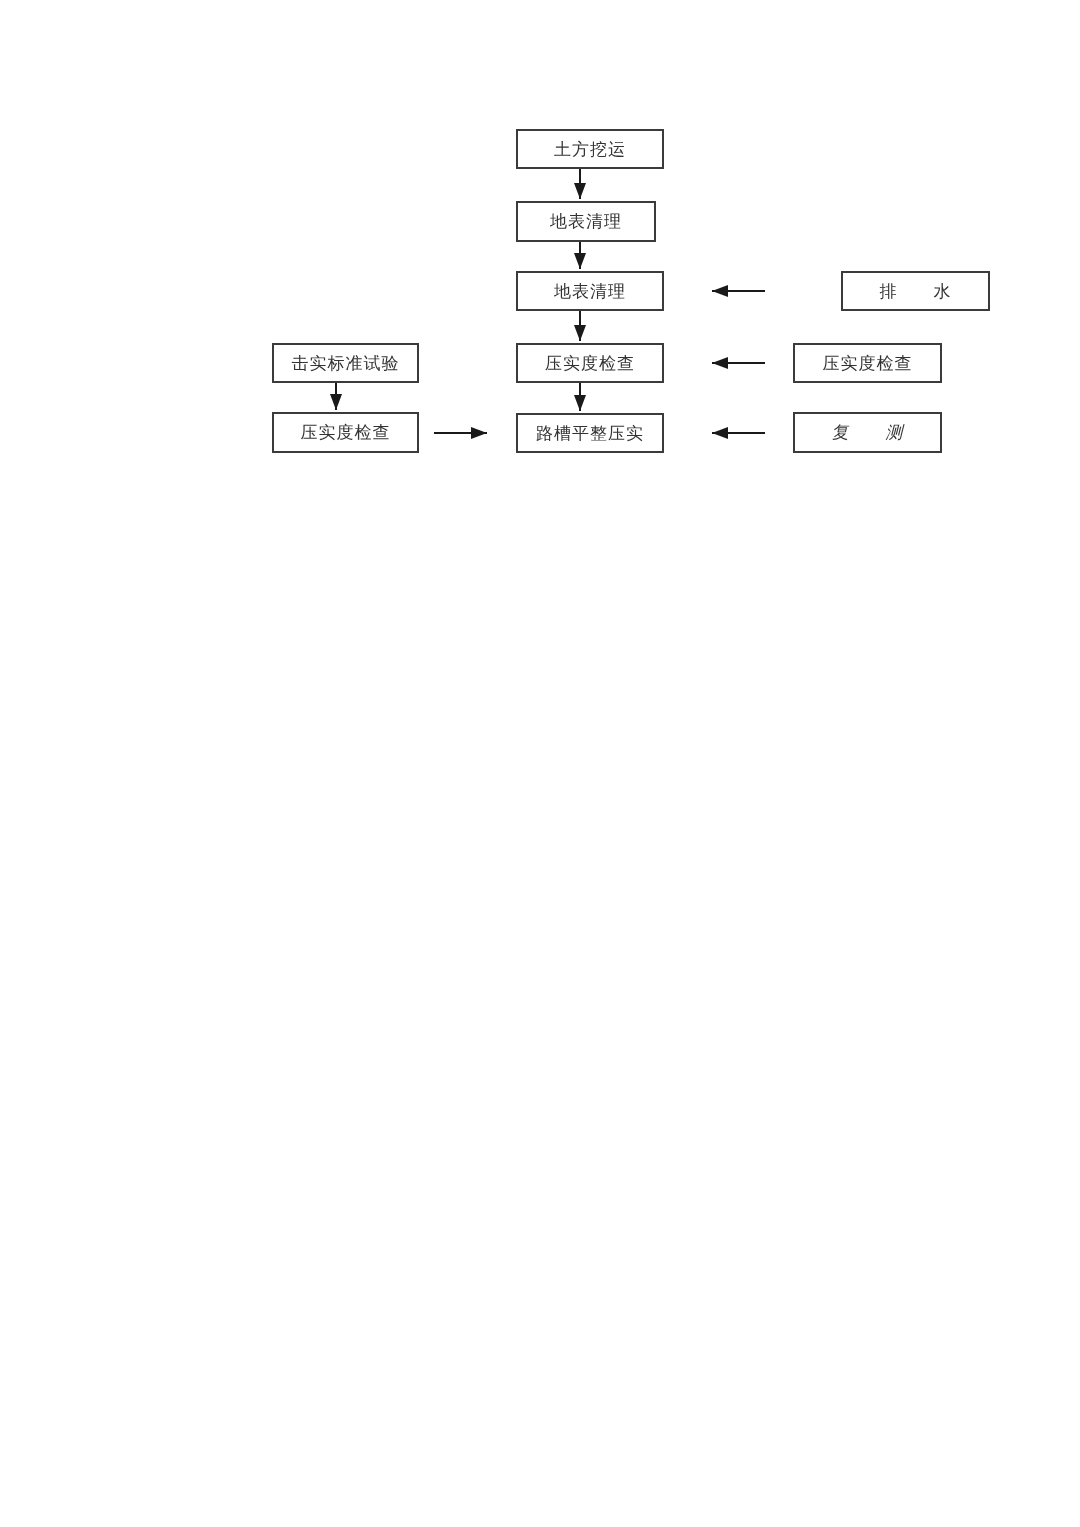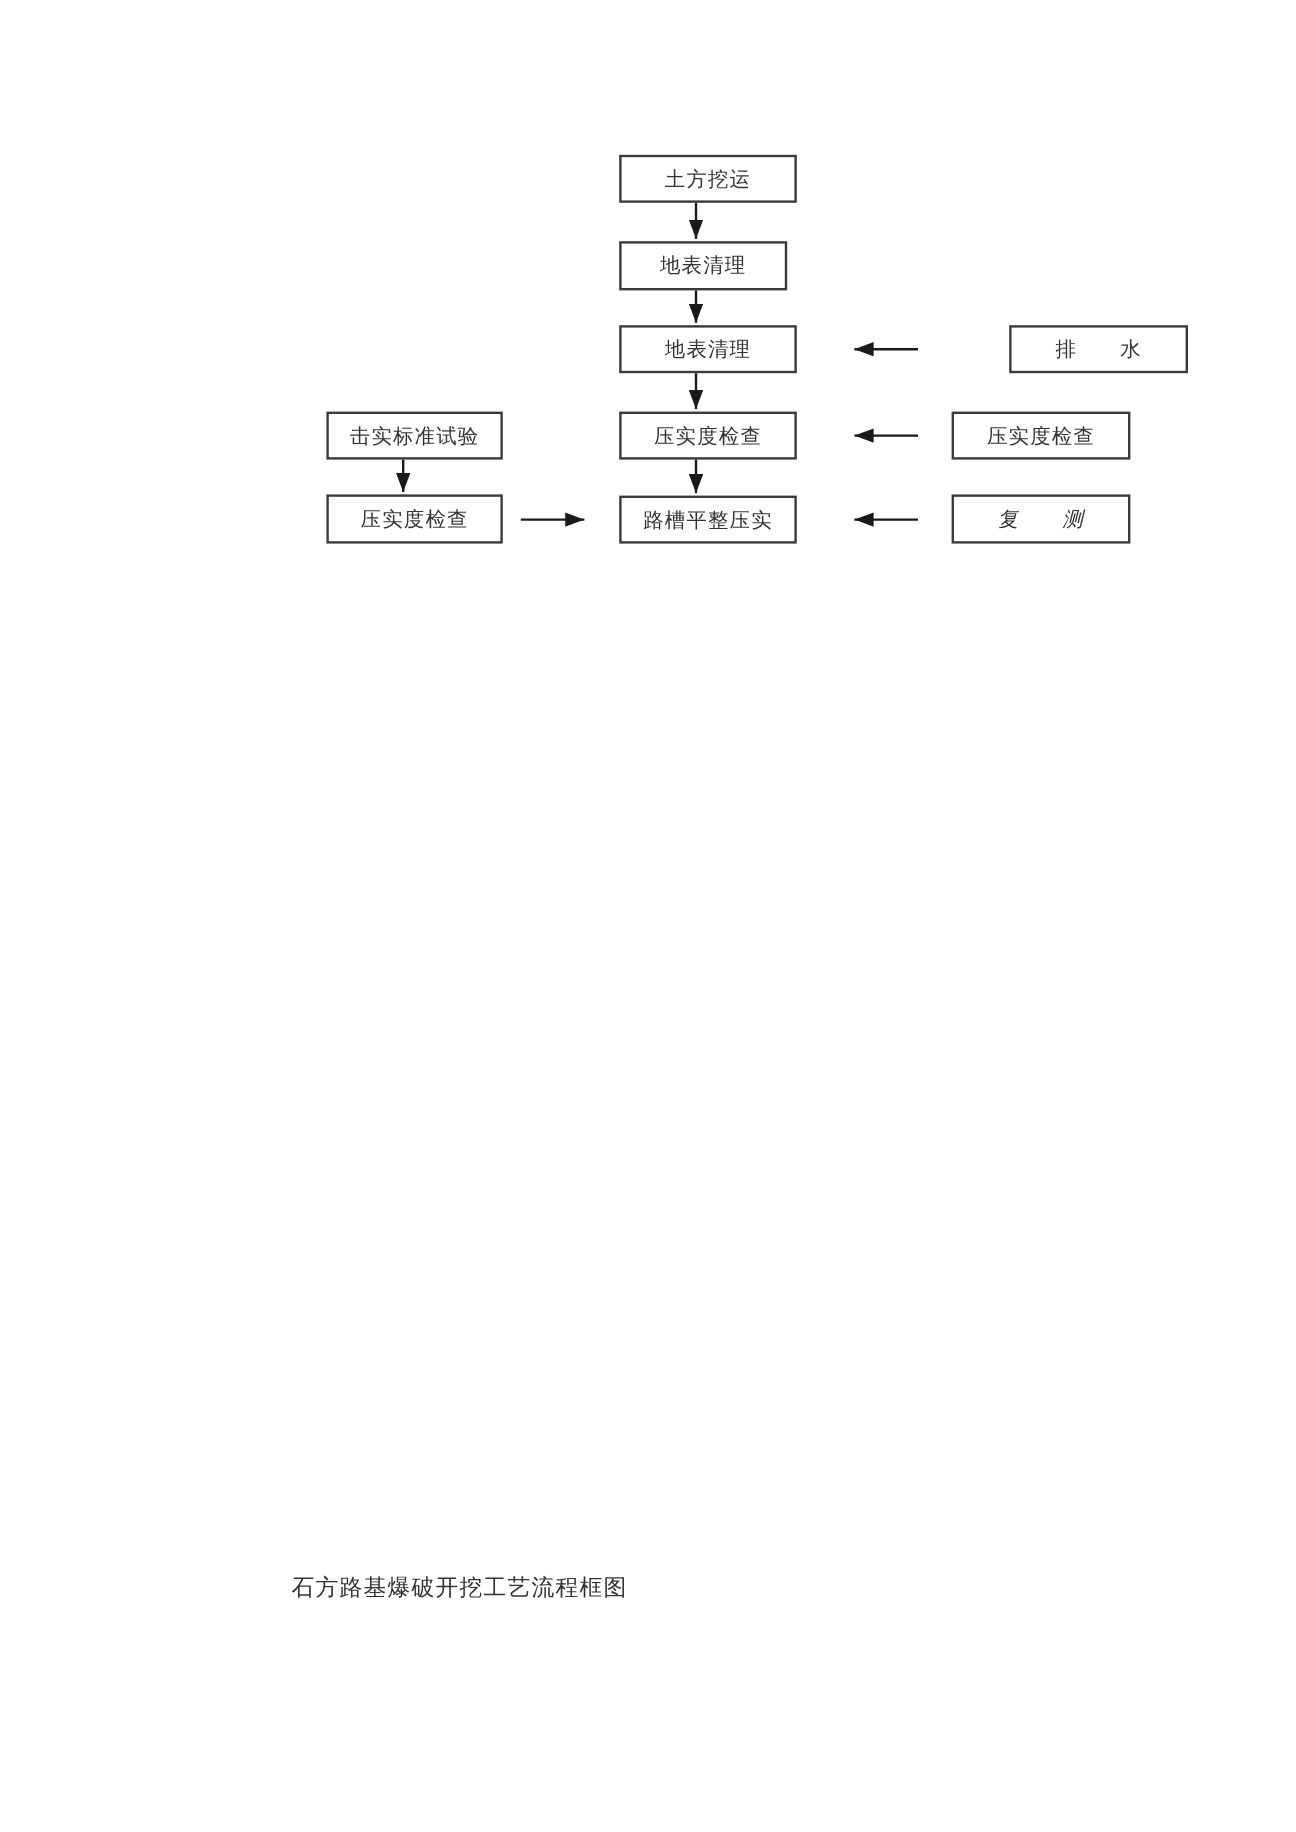--- a/index.html
+++ b/index.html
@@ -88,15 +88,14 @@
 
     <line class="arrow-line" x1="336" y1="383" x2="336" y2="410" marker-end="url(#head)"></line>
 
     <line class="arrow-line" x1="765" y1="291" x2="712" y2="291" marker-end="url(#head)"></line>
     <line class="arrow-line" x1="765" y1="363" x2="712" y2="363" marker-end="url(#head)"></line>
     <line class="arrow-line" x1="765" y1="433" x2="712" y2="433" marker-end="url(#head)"></line>
 
     <line class="arrow-line" x1="434" y1="433" x2="487" y2="433" marker-end="url(#head)"></line>
   </svg>
 
-  <div class="caption">石方路基爆破开挖工艺流程框图</div>
 
 </div>
 
 </body></html>

